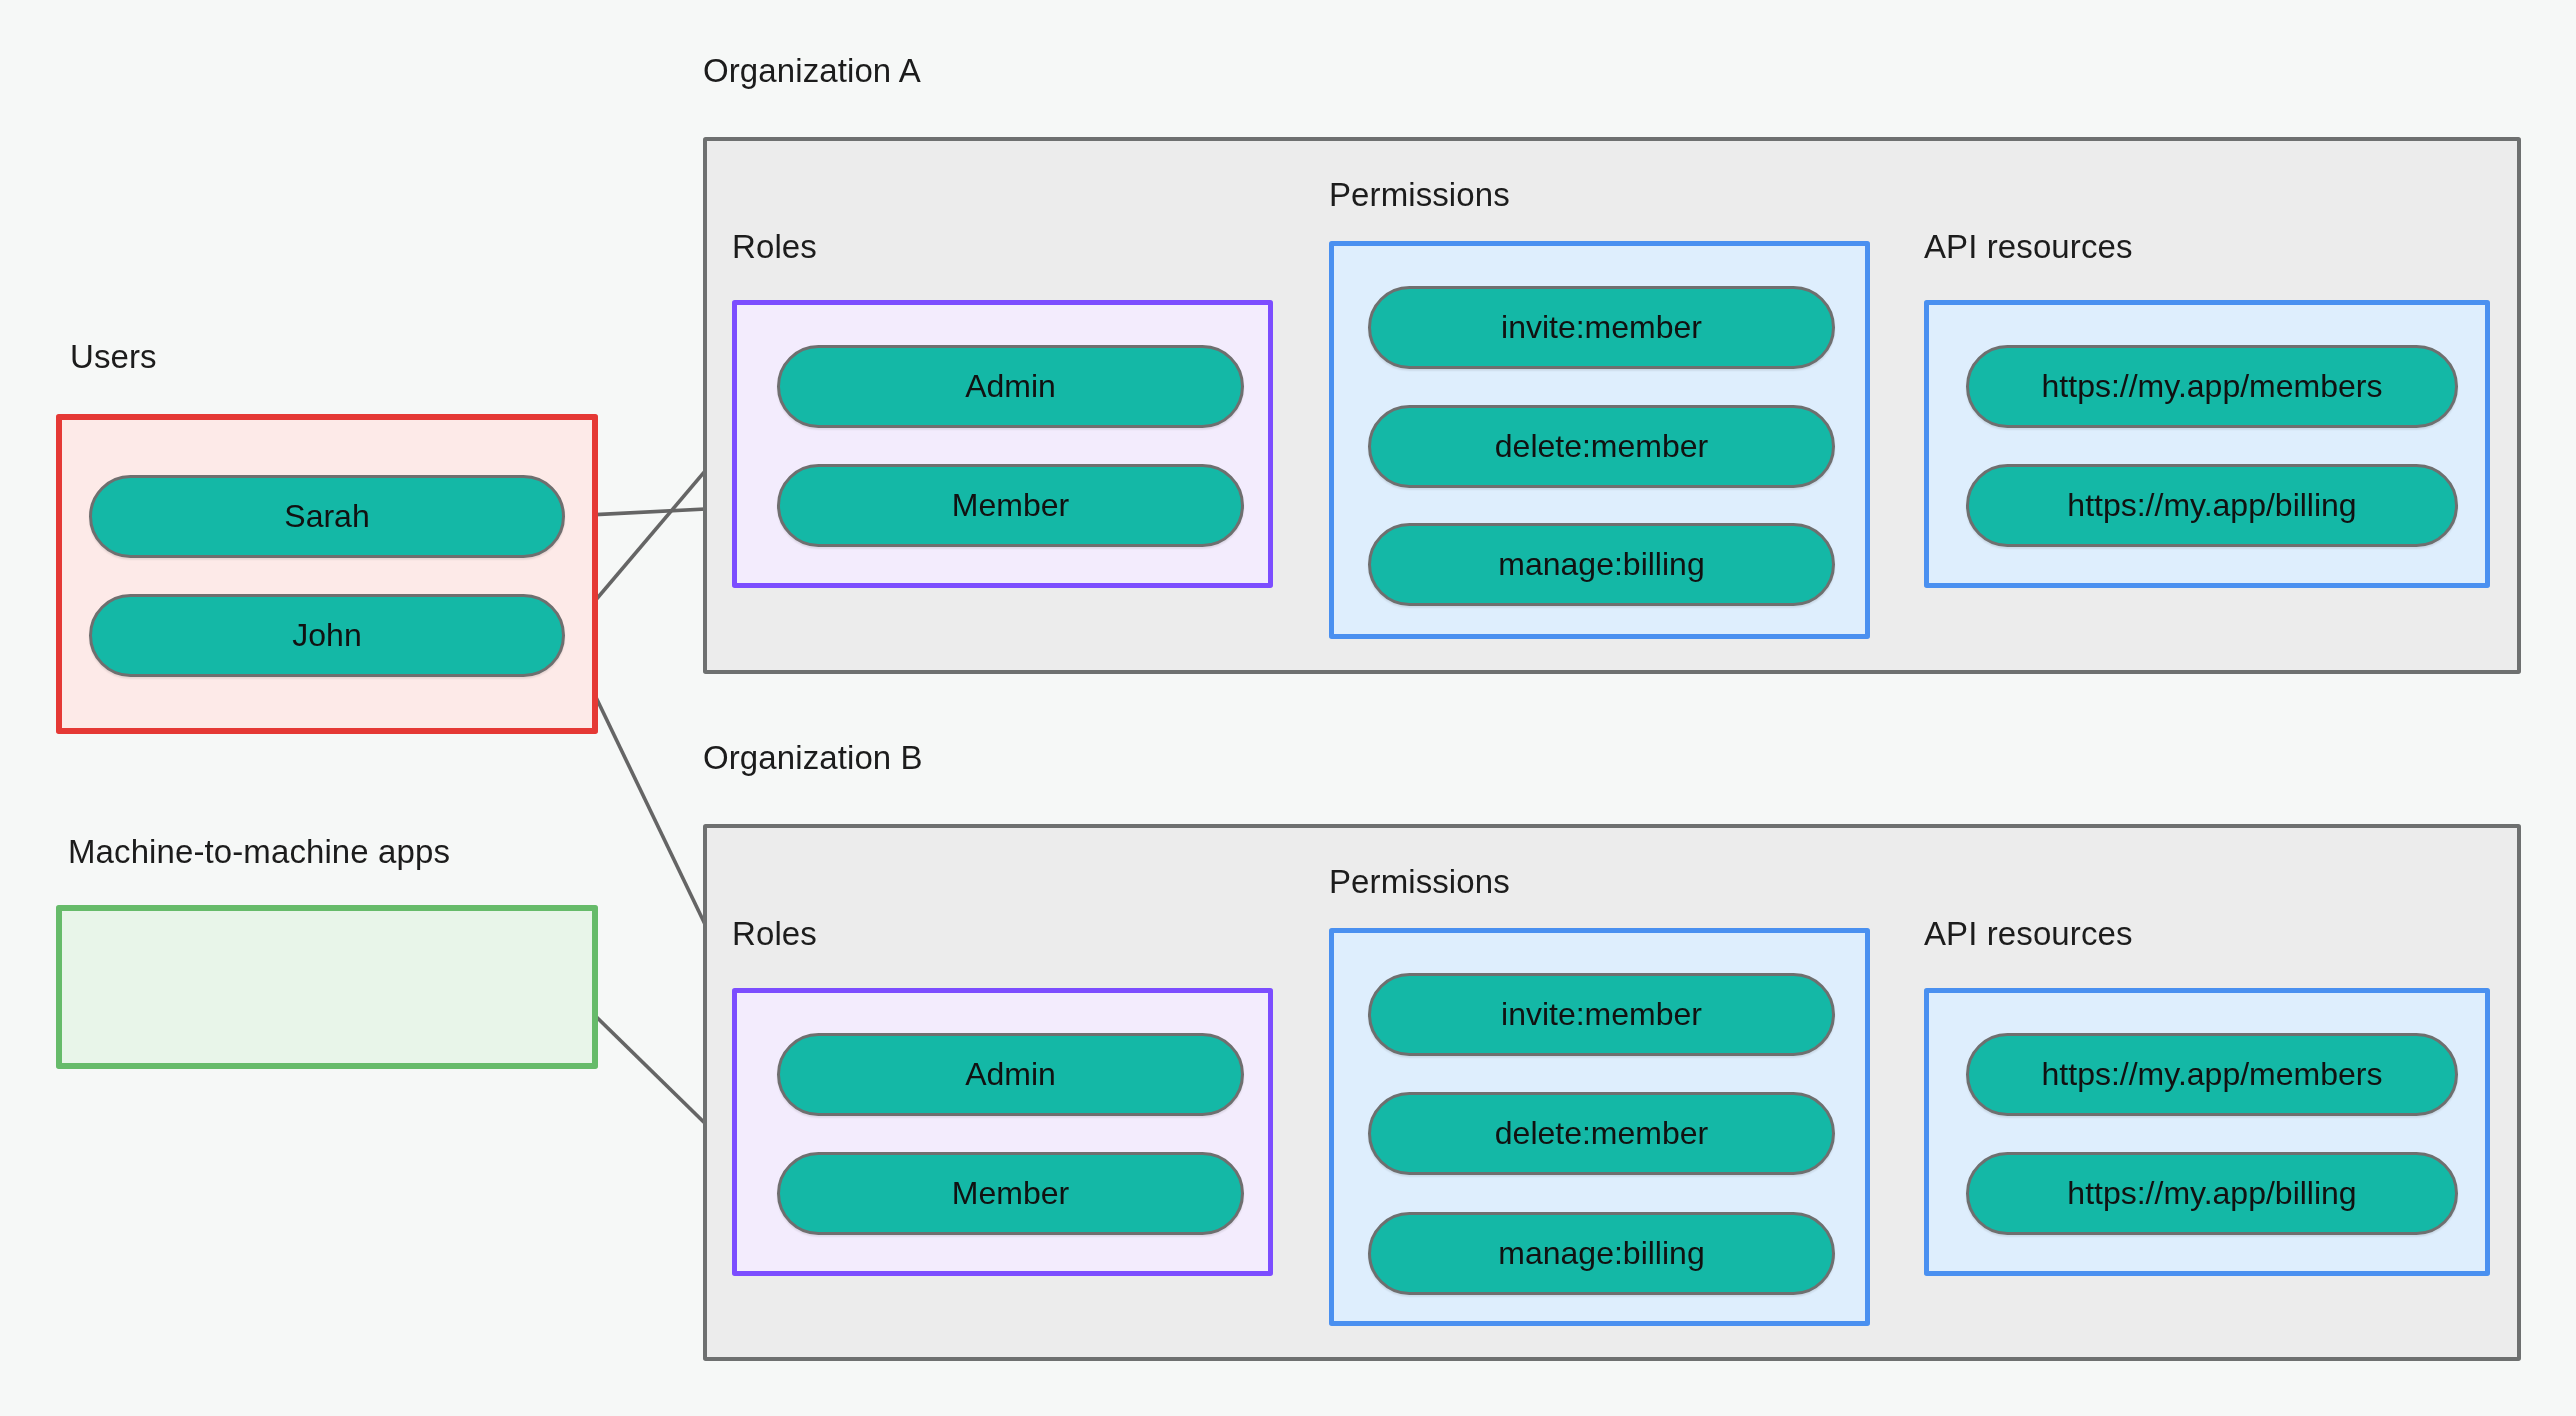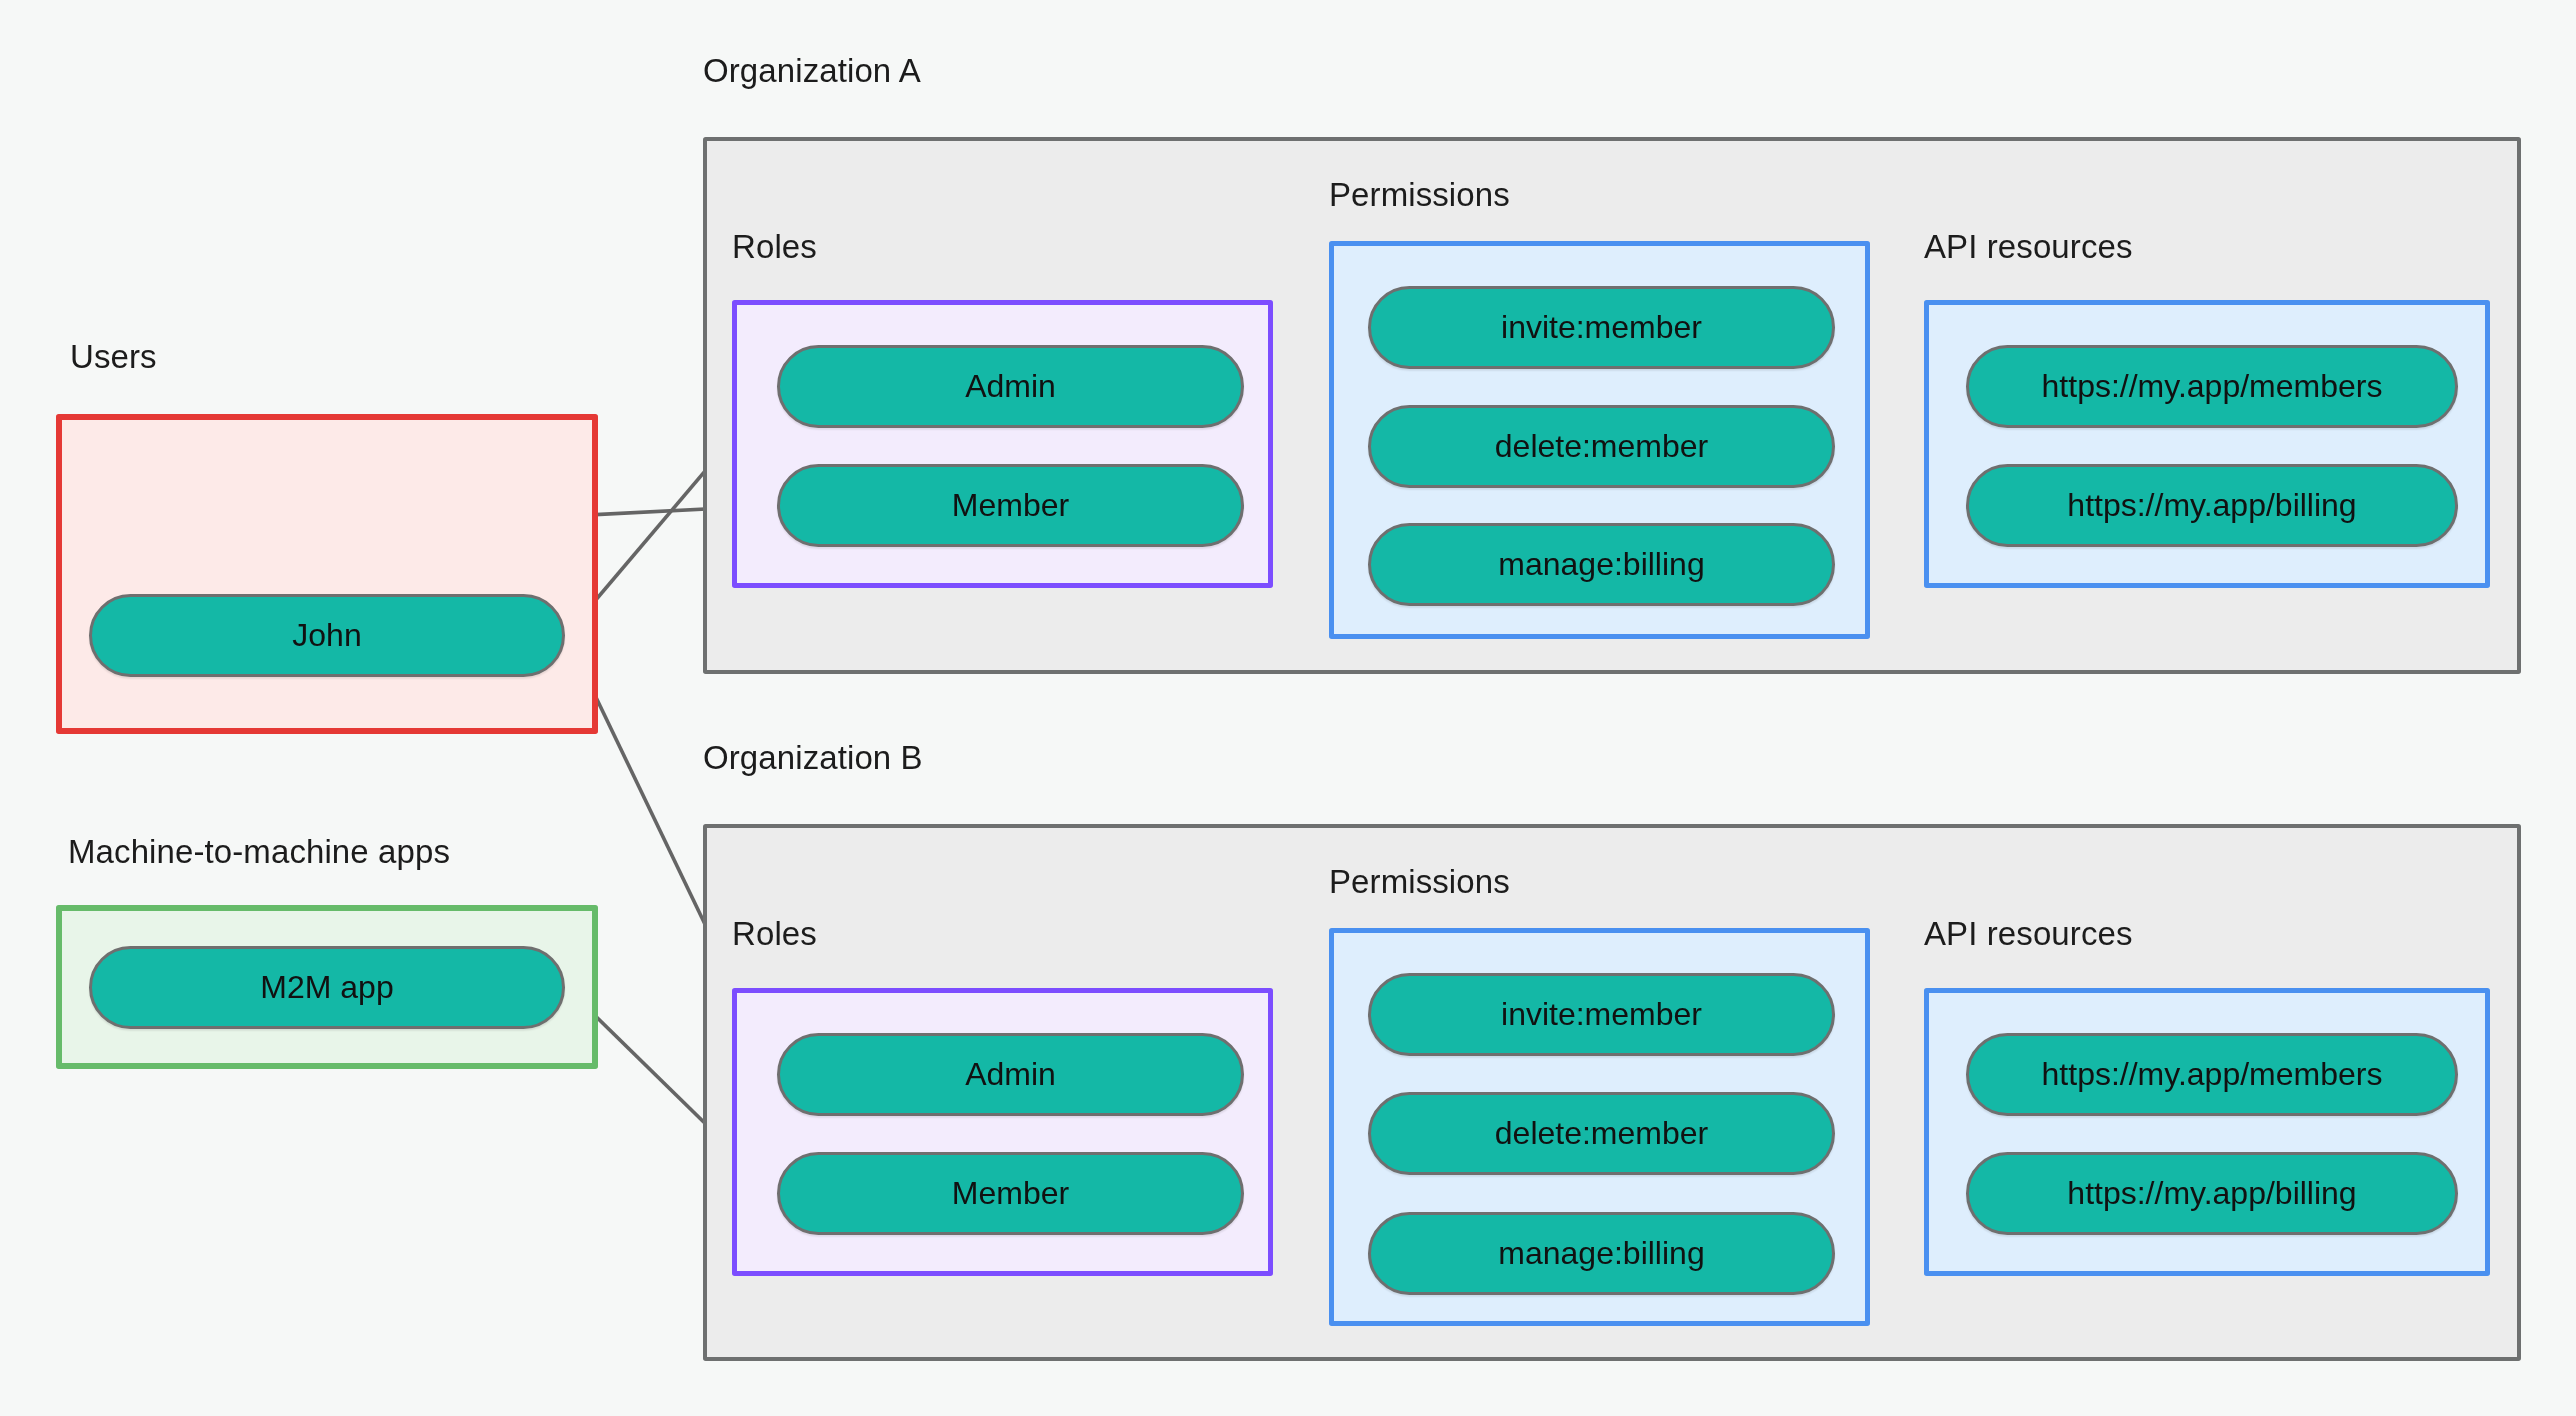--- a/index.html
+++ b/index.html
@@ -106,28 +106,28 @@
     <circle class="dot" cx="2182" cy="429" r="11"></circle>
     <circle class="dot" cx="2182" cy="561" r="11"></circle>
     <circle class="dot" cx="2182" cy="1192" r="11"></circle>
     <circle class="dot" cx="2182" cy="1325" r="11"></circle>
   </svg>
 
   <div class="lbl" style="left:56px;top:338px;margin-left:14px;">Users</div>
 
   <div class="group users-box" style="left:56px;top:414px;width:542px;height:320px;"></div>
 
+  <div class="pill" style="left:89px;top:475px;width:476px;height:83px;">Sarah</div>
 
   <div class="pill" style="left:89px;top:594px;width:476px;height:83px;">John</div>
 
   <div class="lbl" style="left:68px;top:833px;">Machine-to-machine apps</div>
 
   <div class="group m2m-box" style="left:56px;top:905px;width:542px;height:164px;"></div>
 
-  <div class="pill" style="left:89px;top:946px;width:476px;height:83px;">M2M app</div>
 
   <div class="lbl" style="left:703px;top:52px;">Organization A</div>
 
   <div class="group org-box" style="left:703px;top:137px;width:1818px;height:537px;"></div>
 
   <div class="lbl" style="left:732px;top:228px;">Roles</div>
   <div class="group roles-box" style="left:732px;top:300px;width:541px;height:288px;"></div>
   <div class="pill" style="left:777px;top:345px;width:467px;height:83px;">Admin</div>
   <div class="pill" style="left:777px;top:464px;width:467px;height:83px;">Member</div>
 

